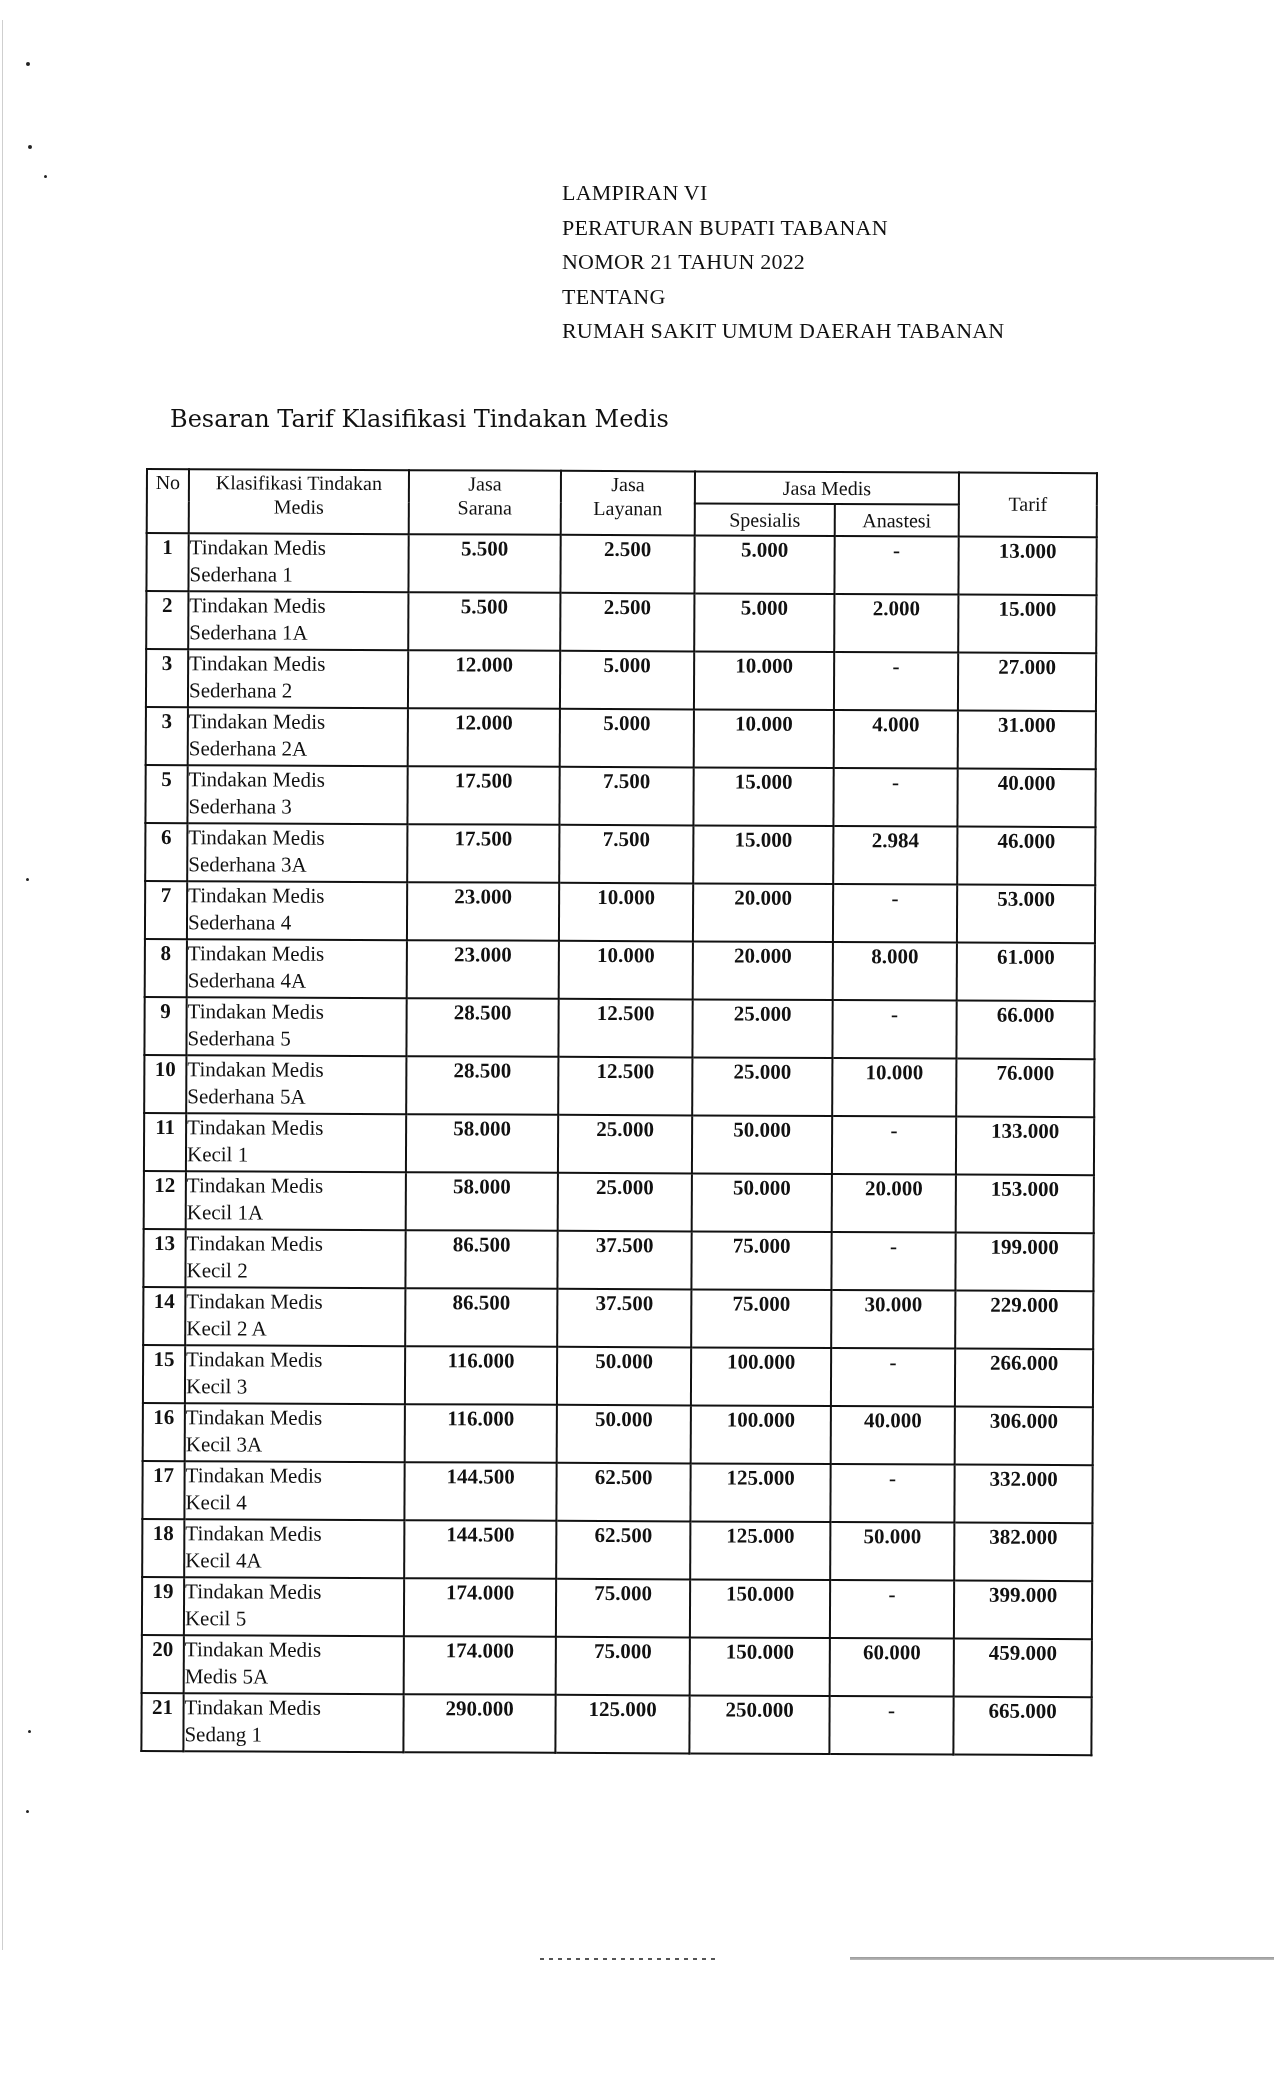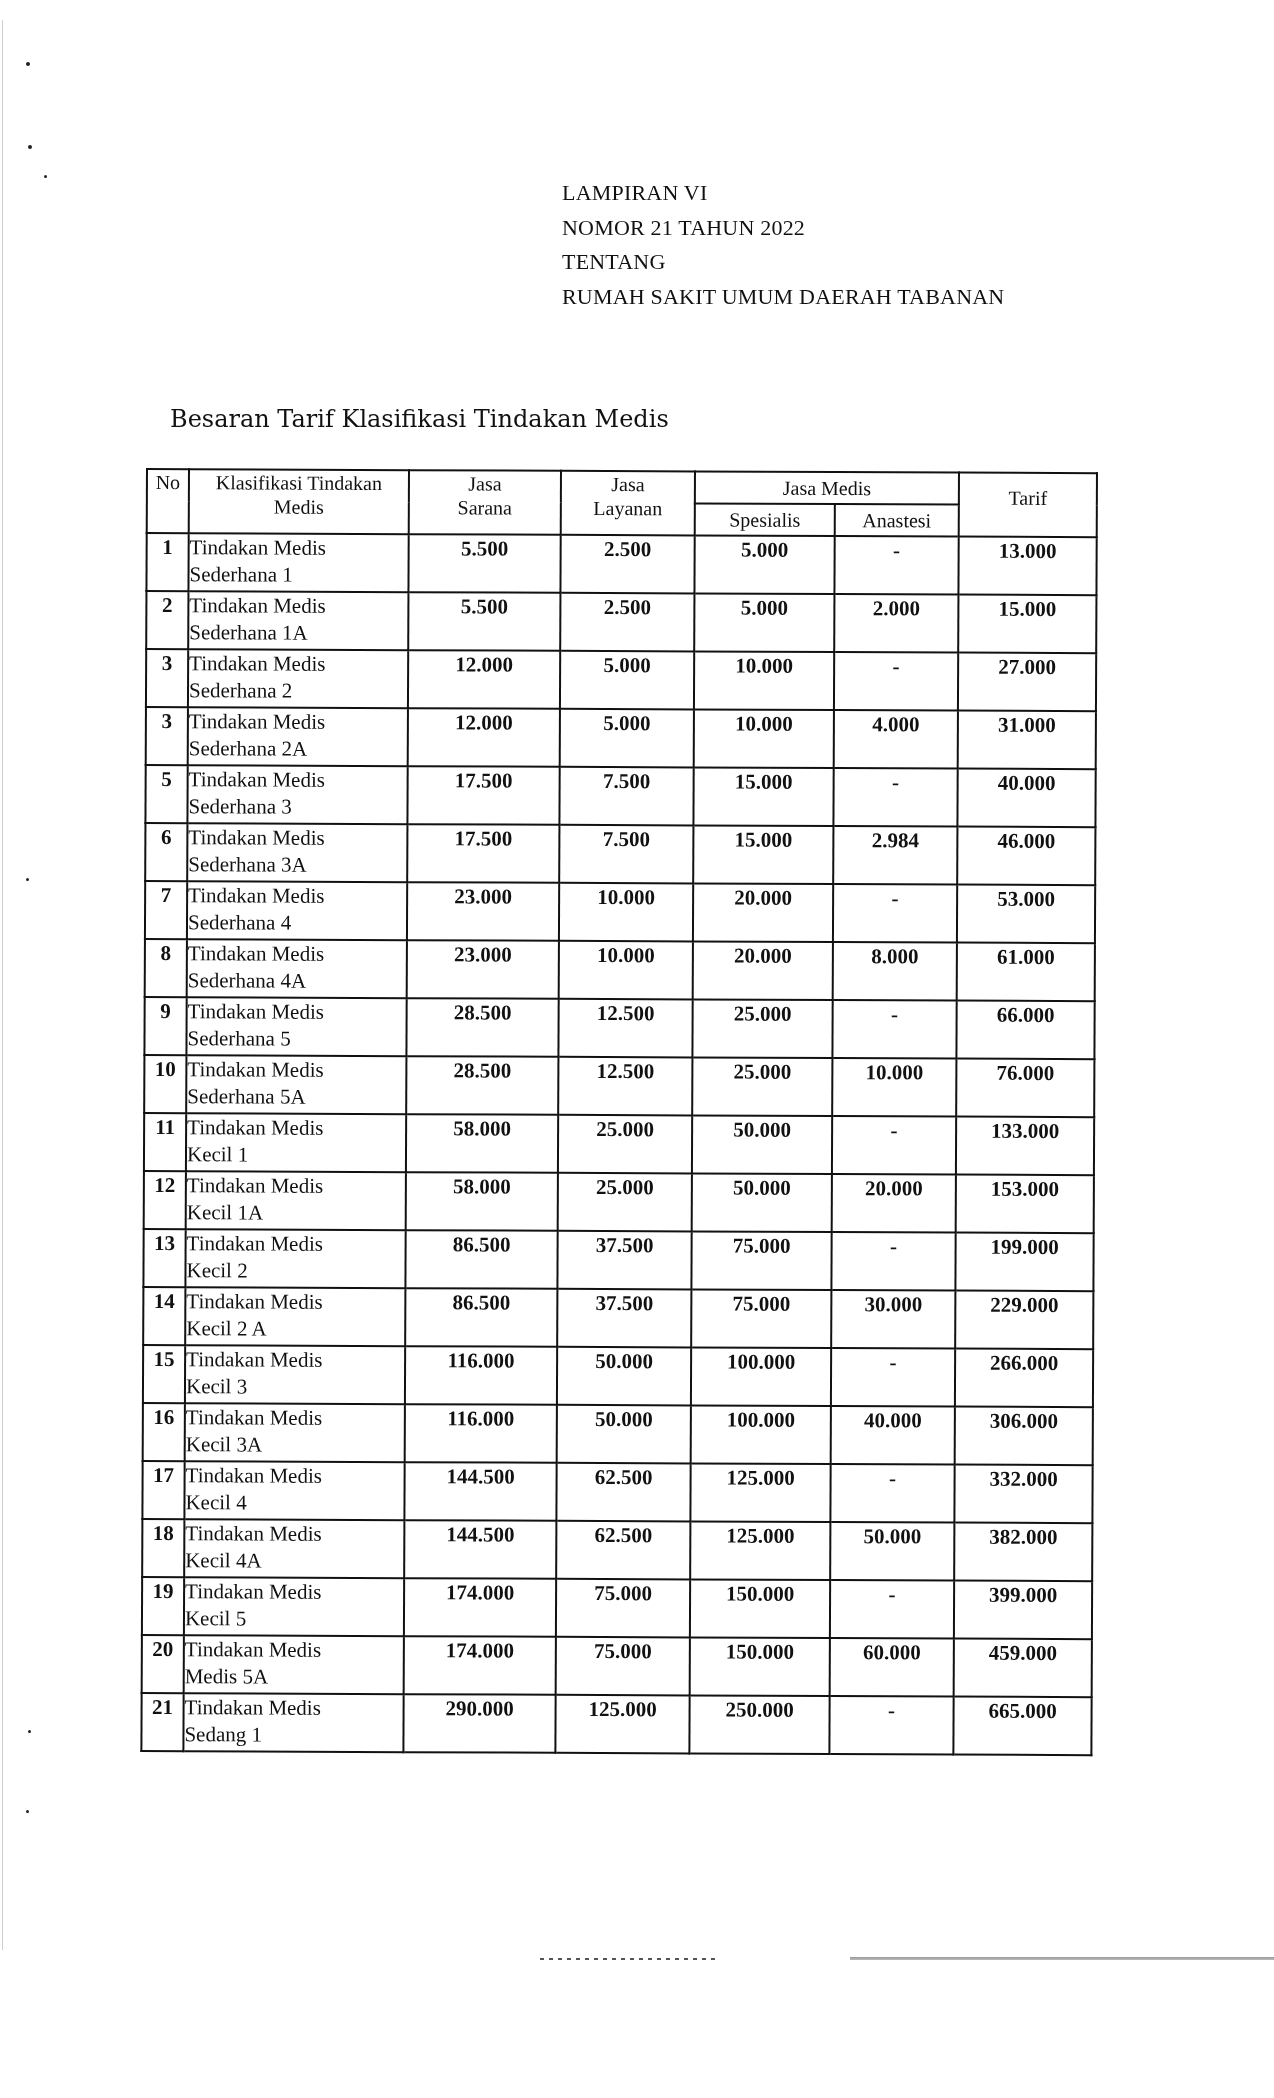--- a/index.html
+++ b/index.html
@@ -68,20 +68,21 @@
 <div class="margin-line"></div>
 <div class="speck" style="left:26px;top:62px"></div>
 <div class="speck" style="left:28px;top:145px"></div>
 <div class="speck" style="left:44px;top:175px;width:3px;height:3px"></div>
 <div class="speck" style="left:26px;top:878px;width:3px;height:3px"></div>
 <div class="speck" style="left:28px;top:1730px;width:3px;height:3px"></div>
 <div class="speck" style="left:26px;top:1810px;width:3px;height:3px"></div>
 
 <div class="header-block">
   <div>LAMPIRAN VI</div>
+  <div>PERATURAN BUPATI TABANAN</div>
   <div>NOMOR 21 TAHUN 2022</div>
   <div>TENTANG</div>
   <div>RUMAH SAKIT UMUM DAERAH TABANAN</div>
 </div>
 
 <div class="subtitle">Besaran Tarif Klasifikasi Tindakan Medis</div>
 
 <table class="tarif">
   <thead>
     <tr>
@@ -92,21 +93,21 @@
       </th>
       <th rowspan="2">
         <span class="name-line">Jasa</span>
         <span class="name-line">Sarana</span>
       </th>
       <th rowspan="2">
         <span class="name-line">Jasa</span>
         <span class="name-line">Layanan</span>
       </th>
       <th colspan="2" class="th-group-medis">Jasa Medis</th>
-      <th rowspan="2" style="padding-top:12px"><span>Tarif</span></th>
+      <th rowspan="2" style="padding-top:18px"><span>Tarif</span></th>
     </tr>
     <tr>
       <th class="th-sub">Spesialis</th>
       <th class="th-sub">Anastesi</th>
     </tr>
   </thead>
   <tbody id="tbody">
       <tr>
         <td class="c-no">1</td>
         <td class="c-name">

